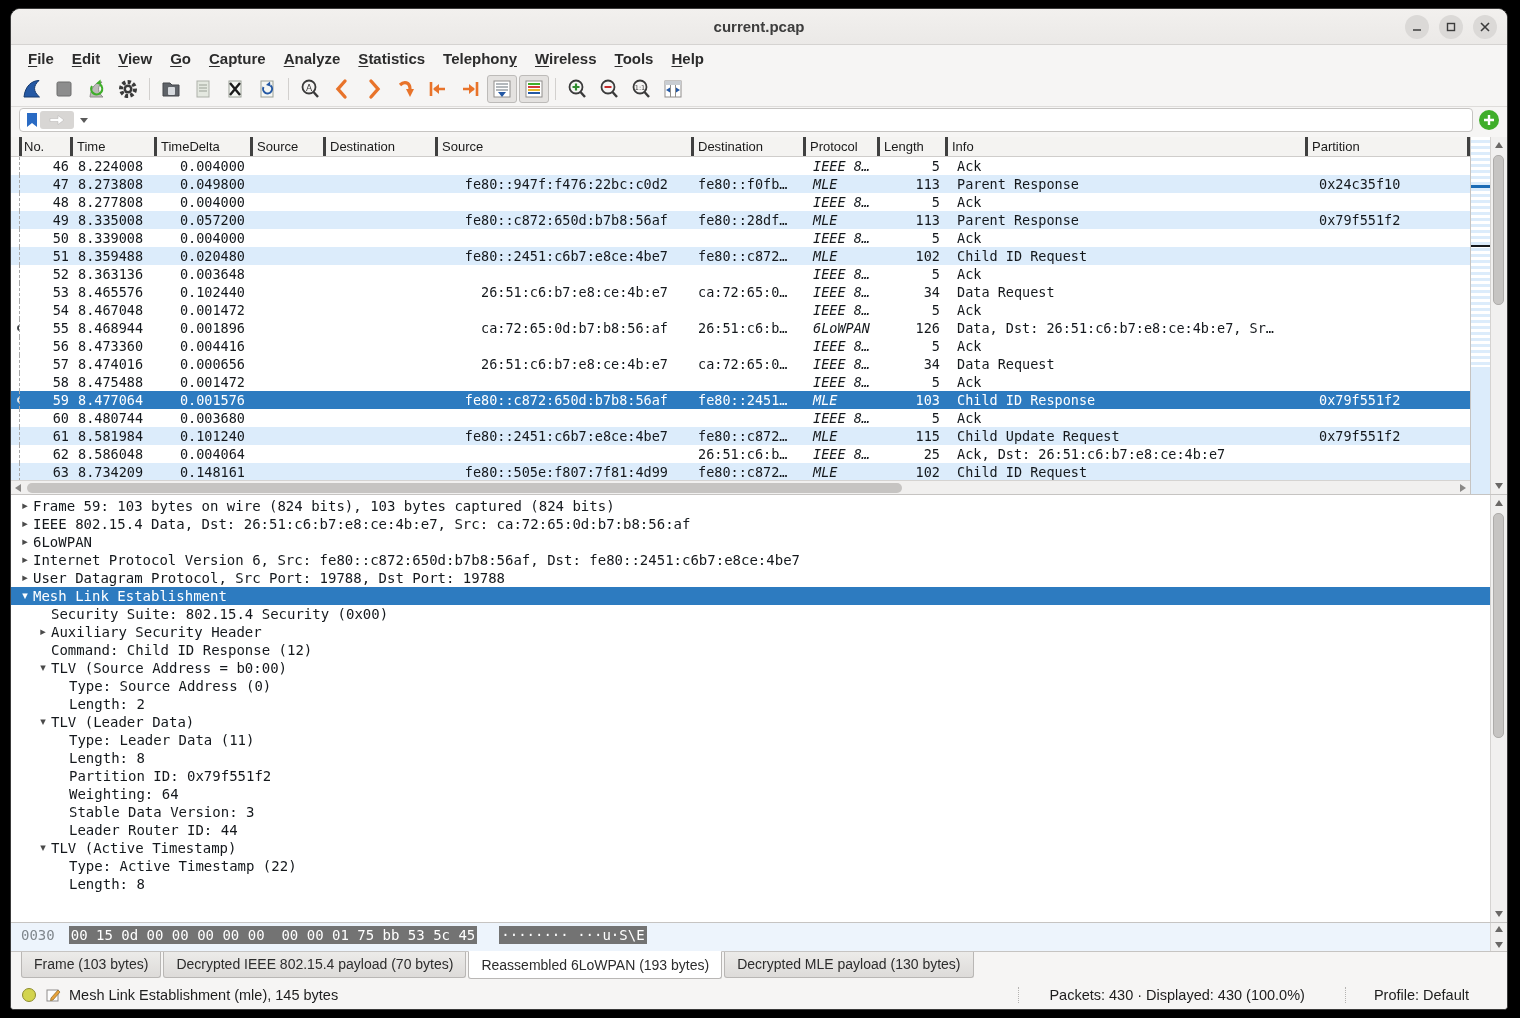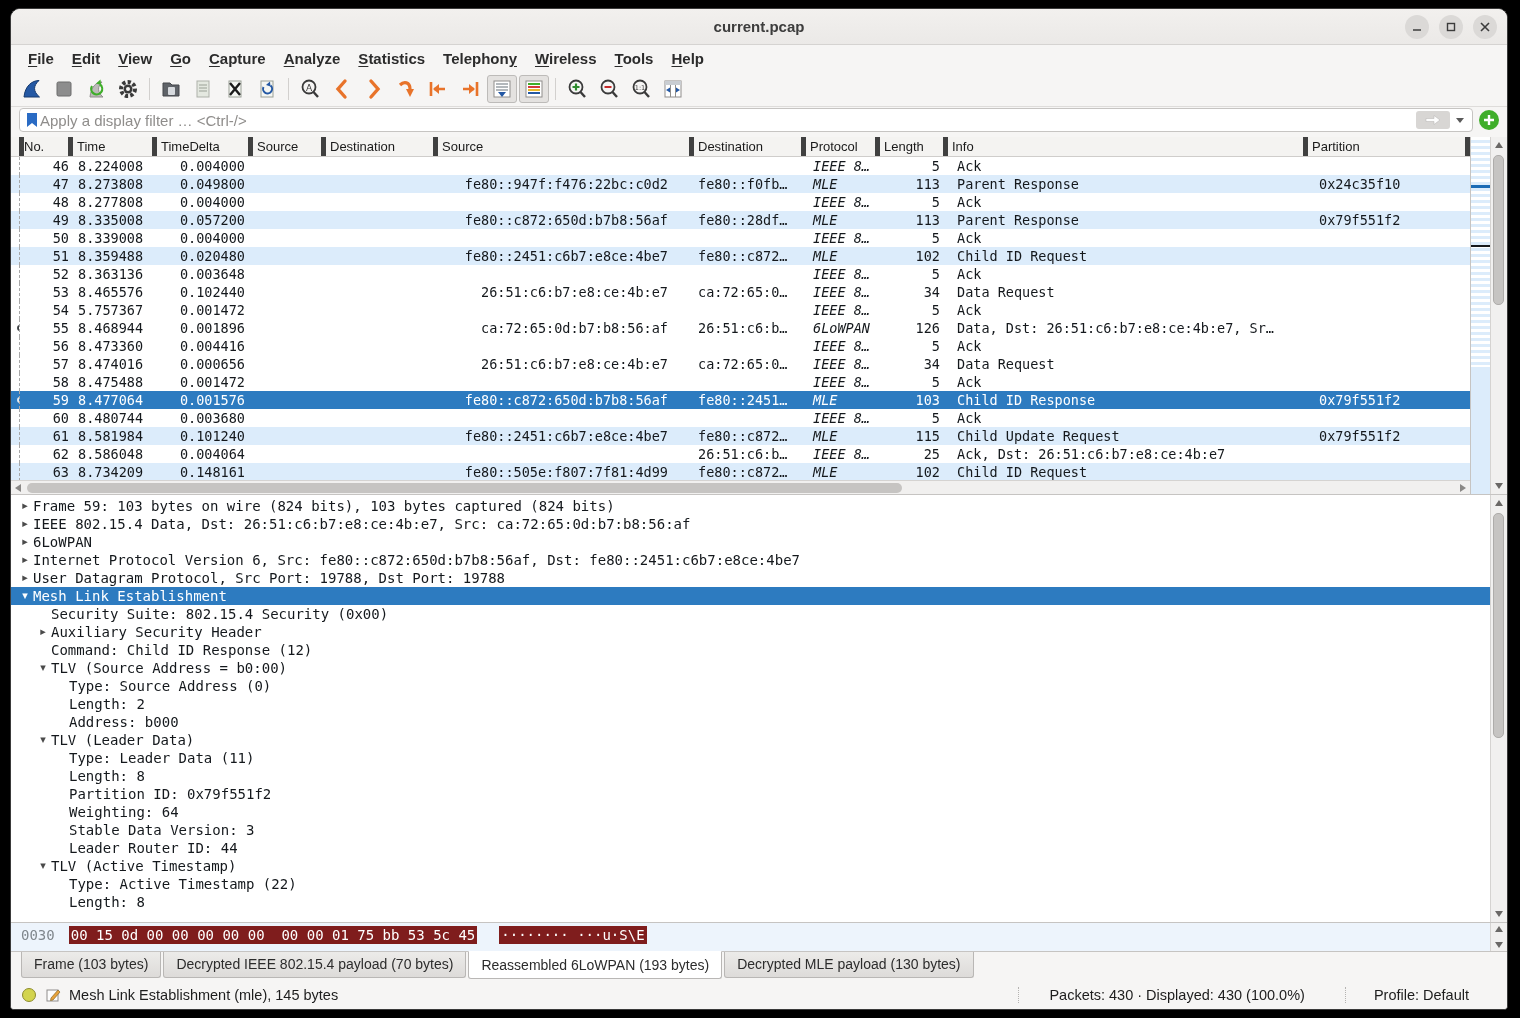--- a/index.html
+++ b/index.html
@@ -48,21 +48,21 @@
              display:flex; align-items:center; justify-content:center; }
 
   
   .packet-pane { height:358px; display:flex; flex:none; background:#fff;
                  border-bottom:1px solid #c6c4c2; }
   .packet-main { flex:1; display:flex; flex-direction:column; min-width:0; }
   .pl-grid { display:grid;
      grid-template-columns:9px 53px 84px 96px 73px 112px 256px 112px 74px 68px 360px minmax(0,1fr); }
   .packet-header { height:20px; background:#f4f3f1; border-bottom:1px solid #cfcdcb;
                    font-size:13px; color:#1a1a1a; flex:none; }
-  .packet-header .hcell { border-right:5px solid #404040; padding:2px 4px; white-space:nowrap; overflow:hidden; }
+  .packet-header .hcell { border-right:3px solid #404040; padding:2px 4px; white-space:nowrap; overflow:hidden; }
   .packet-rows { flex:1; overflow:hidden; font-family:"DejaVu Sans Mono",monospace;
                  font-size:13.5px; color:#14181c; }
   .prow { height:18px; line-height:18px; }
   .prow.mle { background:#dcecfb; }
   .prow.selected { background:#2d7bc0; color:#fff; }
   .prow > div { white-space:nowrap; overflow:hidden; }
   .c-gut { border-right:1px dashed #a8a8a8; position:relative; }
   .c-gut.dot::after { content:""; position:absolute; right:-4px; top:6px; width:6px; height:6px;
                       border-radius:50%; background:#3c4043; }
   .prow.selected .c-gut.dot::after { background:#e8edf2; }
@@ -104,21 +104,21 @@
          font-family:"DejaVu Sans",sans-serif; font-size:11px; }
   .drow.selected .exp { color:#fff; }
   .ind0 .exp { margin-left:6px; } .ind1 .exp { margin-left:24px; } .ind2 .exp { margin-left:42px; }
 
   
   .hex-pane { height:29px; background:#edf4fc; border-bottom:1px solid #c6c4c2;
               display:flex; flex:none; }
   .hex-line { flex:1; font-family:"DejaVu Sans Mono",monospace; font-size:14px;
               padding:4px 0 0 10px; white-space:pre; }
   .hex-off { color:#80878d; margin-right:14px;margin-top:48px; }
-  .hl { background:#7f1d1d; color:#fff; padding:1px 2px; }
+  .hl { background:#737373; color:#fff; padding:1px 2px; }
   .hex-ascii { margin-left:22px; }
   .hex-vscroll { width:17px; border-left:1px solid #d5d3d1; background:#f1f0ef; position:relative; }
 
   
   .tabbar { height:29px; background:#f6f5f4; display:flex; align-items:flex-start;
             padding-left:10px; gap:2px; flex:none; }
   .tab { font-size:14px; color:#2c2c2c; padding:4px 12px 5px 12px;
          background:linear-gradient(#ecebe9,#dddbd9); border:1px solid #b9b7b5; border-top:none;
          border-radius:0 0 3px 3px; white-space:nowrap; }
   .tab.active { background:#fff; border-top:1px solid #fff; margin-top:-1px; padding-top:5px; }
@@ -328,21 +328,20 @@
           <path d="M5 13 L9 10.5 V15.5 Z M19 13 L15 10.5 V15.5 Z" fill="#2458a4"></path>
         </svg>
       </div>
   </div>
 
   <div class="filterbar">
     <div class="filter-field">
       <svg width="16" height="18">
           <path d="M3 2 h10 v14 l-5 -4 l-5 4 Z" fill="#2a6bc4"></path>
         </svg>
-      <input class="filter-input" placeholder="Apply a display filter … &lt;Ctrl-/&gt;" style="">
       <div class="apply-chip">
         <svg width="16" height="10">
             <path d="M1 3.5 h8 v-3 l6 4.5 l-6 4.5 v-3 h-8 Z" fill="#fdfdfd" stroke="#b5b3b1" stroke-width="0.5"></path>
           </svg>
       </div>
       <div class="caret"></div>
     </div>
     <div class="plusbtn">
       <svg width="12" height="12">
           <path d="M6 1 V11 M1 6 H11" stroke="#fff" stroke-width="2.4"></path>
@@ -485,21 +484,21 @@
             <div class="c-dst2">ca:72:65:0…</div>
             <div class="c-proto">IEEE 8…</div>
             <div class="c-len">34</div>
             <div class="c-info">Data Request</div>
             <div class="c-part"></div>
           </div>
 
           <div class="prow pl-grid">
             <div class="c-gut"></div>
             <div class="c-no">54</div>
-            <div class="c-time">5.757367</div>
+            <div class="c-time">8.467048</div>
             <div class="c-delta">0.001472</div>
             <div class="c-src1"></div>
             <div class="c-dst1"></div>
             <div class="c-src2"></div>
             <div class="c-dst2"></div>
             <div class="c-proto">IEEE 8…</div>
             <div class="c-len">5</div>
             <div class="c-info">Ack</div>
             <div class="c-part"></div>
           </div>
@@ -713,24 +712,20 @@
         <div class="drow ind2">
           <span class="exp"></span>
           <span>Type: Source Address (0)</span>
         </div>
 
         <div class="drow ind2">
           <span class="exp"></span>
           <span>Length: 2</span>
         </div>
 
-        <div class="drow ind2">
-          <span class="exp"></span>
-          <span>Address: b000</span>
-        </div>
 
         <div class="drow ind1">
           <span class="exp">▾</span>
           <span>TLV (Leader Data)</span>
         </div>
 
         <div class="drow ind2">
           <span class="exp"></span>
           <span>Type: Leader Data (11)</span>
         </div>

